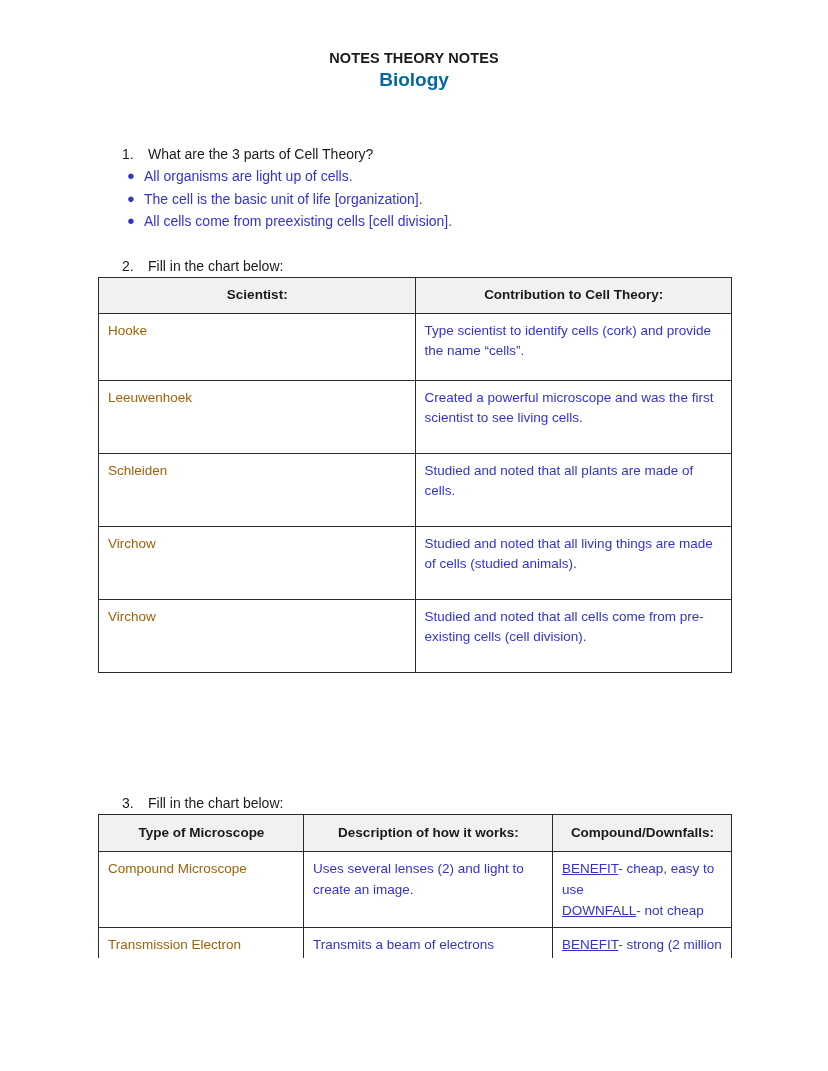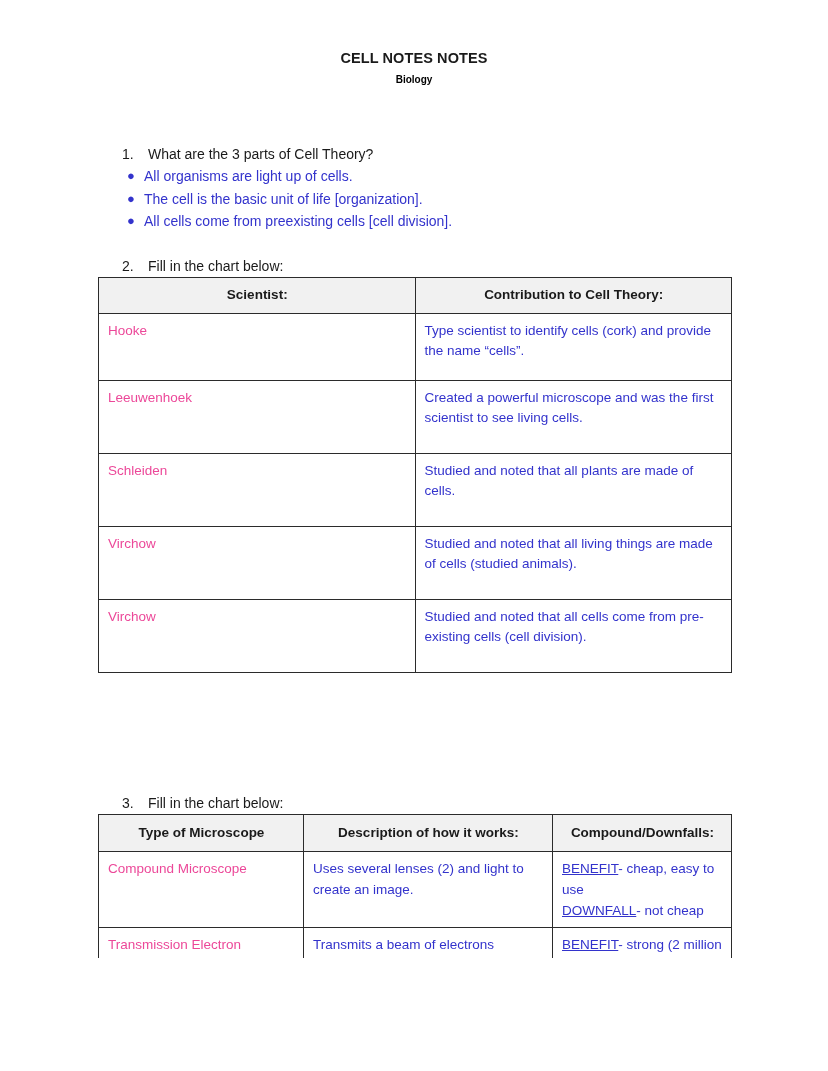--- a/index.html
+++ b/index.html
@@ -31,23 +31,23 @@
     text-align: center;
   }
   .doc-title {
     font-size: 14.5px;
     font-weight: bold;
     letter-spacing: 0.1px;
     color: #1a1a1a;
     line-height: 22px;
   }
   .doc-subtitle {
-    font-size: 10px;
+    font-size: 19px;
     font-weight: bold;
-    color: #000000;
+    color: #0369a1;
     line-height: 22px;
   }
 
   
   .q1 {
     position: absolute;
     top: 143px;
     left: 122px;
     width: 620px;
   }
@@ -115,21 +115,21 @@
   }
   table.sheet th {
     background: #f1f1f1;
     font-weight: bold;
     text-align: center;
     color: #1a1a1a;
     vertical-align: middle;
     padding-bottom: 8px;
   }
   td.name-cell {
-    color: #ec4899;
+    color: #a16207;
   }
   td.answer-cell {
     color: #3333cc;
   }
   .u {
     text-decoration: underline;
   }
 
   
   #table-scientists {
@@ -174,21 +174,21 @@
     height: 113px;
     background: #ffffff;
   }
 </style>
 </head>
 <body>
 
 <div class="page">
 
   <div class="title-block">
-    <div class="doc-title">CELL NOTES NOTES</div>
+    <div class="doc-title">NOTES THEORY NOTES</div>
     <div class="doc-subtitle">Biology</div>
   </div>
 
   <div class="q1">
     <div class="numbered">
       <span class="num">1.</span>
       <span class="qtext">What are the 3 parts of Cell Theory?</span>
     </div>
     <ul class="bullets">
       <li>

